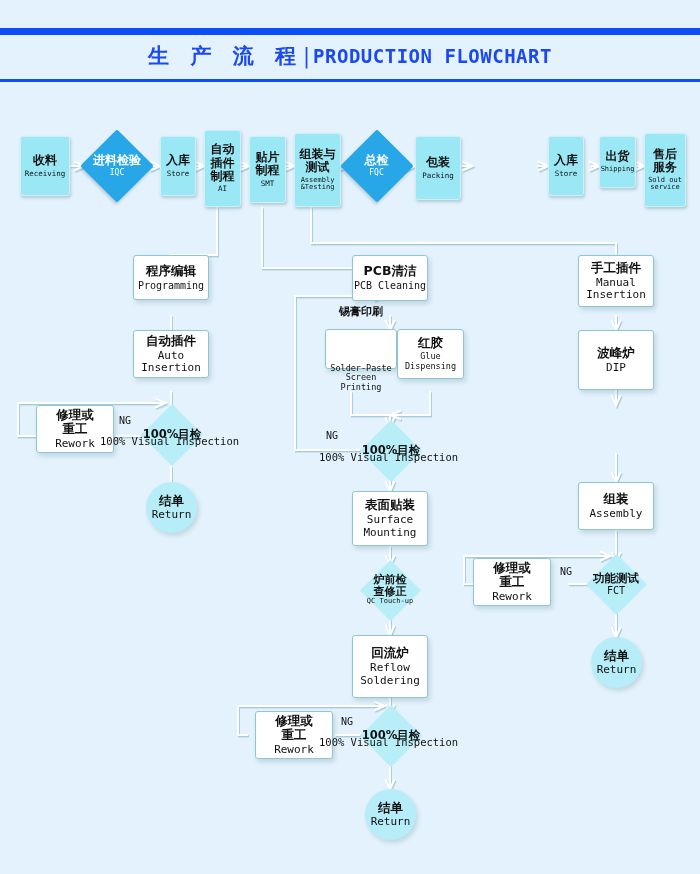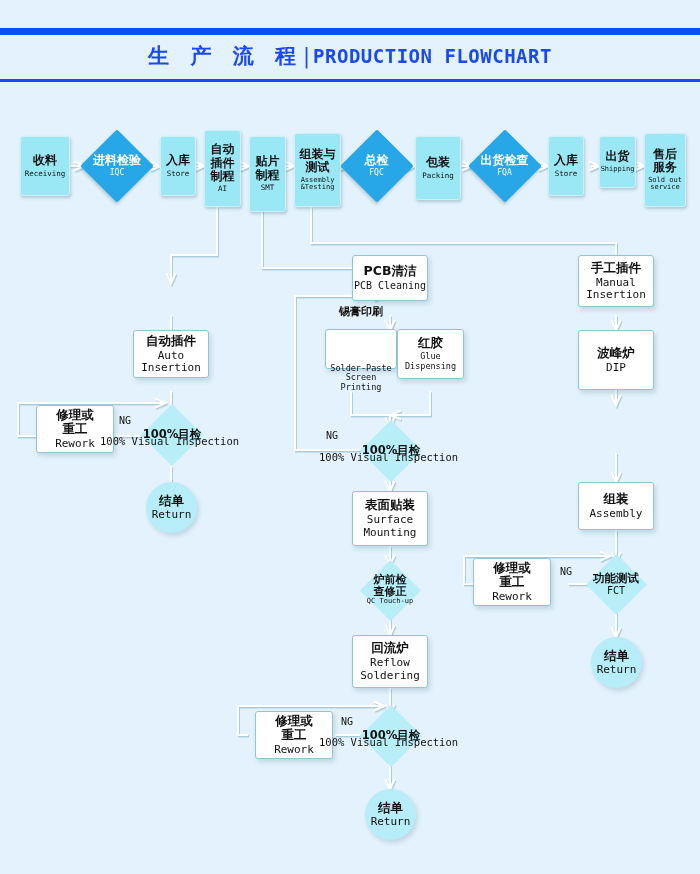--- a/index.html
+++ b/index.html
@@ -247,62 +247,61 @@
   <div class="node top-box" style="left:160px; top:136px; width:36px; height:60px;">
     <span class="cn">入库</span>
     <span class="en">Store</span>
   </div>
 
   <div class="node top-box" style="left:204px; top:130px; width:37px; height:77px;">
     <span class="cn pre">自动<br>插件<br>制程</span>
     <span class="en">AI</span>
   </div>
 
-  <div class="node top-box" style="left:249px; top:136px; width:37px; height:76px;align-items:center;">
+  <div class="node top-box" style="left:249px; top:136px; width:37px; height:67px;align-items:center;">
     <span class="cn pre">贴片<br>制程</span>
     <span class="en">SMT</span>
   </div>
 
   <div class="node top-box" style="left:294px; top:133px; width:47px; height:74px;">
     <span class="cn pre">组装与<br>测试</span>
     <span class="en pre" style="font-size:7px;">Assembly<br>&amp;Testing</span>
   </div>
 
   <div class="node top-diamond" style="left:348px; top:140px; width:57px; height:52px;">
     <div class="dshape"></div>
     <span class="cn">总检</span>
     <span class="en">FQC</span>
   </div>
 
   <div class="node top-box" style="left:415px; top:136px; width:46px; height:64px;">
     <span class="cn">包装</span>
     <span class="en">Packing</span>
   </div>
 
-  <div class="node top-diamond" style="left:472px; top:140px; width:65px; height:52px;">
-    <div class="dshape"></div>
-    <span class="cn">出货检查</span>
-    <span class="en">FQA</span>
-  </div>
 
   <div class="node top-box" style="left:548px; top:136px; width:36px; height:60px;">
     <span class="cn">入库</span>
     <span class="en">Store</span>
   </div>
 
   <div class="node top-box" style="left:599px; top:136px; width:37px; height:52px;">
     <span class="cn">出货</span>
     <span class="en" style="font-size:7px;">Shipping</span>
   </div>
 
   <div class="node top-box" style="left:644px; top:133px; width:42px; height:74px;">
     <span class="cn pre">售后<br>服务</span>
     <span class="en pre" style="font-size:7px;">Sold out<br>service</span>
   </div>
 
+  <div class="node proc-box" style="left:133px; top:255px; width:76px; height:45px;">
+    <span class="cn">程序编辑</span>
+    <span class="en" style="font-size:10px;">Programming</span>
+  </div>
 
   <div class="node proc-box" style="left:133px; top:330px; width:76px; height:48px;">
     <span class="cn">自动插件</span>
     <span class="en pre">Auto<br>Insertion</span>
   </div>
 
   <div class="node proc-box" style="left:36px; top:405px; width:78px; height:48px;">
     <span class="cn pre">修理或<br>重工</span>
     <span class="en">Rework</span>
   </div>
@@ -345,21 +344,21 @@
     <span class="cn">表面贴装</span>
     <span class="en pre">Surface<br>Mounting</span>
   </div>
 
   <div class="node insp-diamond" style="left:357px; top:560px; width:66px; height:60px;">
     <div class="dshape" style="width:43px;height:43px;margin-left:-21.5px;margin-top:-21.5px;"></div>
     <span class="cn pre" style="font-size:11px;">炉前检<br>查修正</span>
     <span class="en" style="font-size:7px;">QC Touch-up</span>
   </div>
 
-  <div class="node proc-box" style="left:352px; top:635px; width:76px; height:53px;">
+  <div class="node proc-box" style="left:352px; top:635px; width:76px; height:63px;">
     <span class="cn">回流炉</span>
     <span class="en pre">Reflow<br>Soldering</span>
   </div>
 
   <div class="node proc-box" style="left:255px; top:711px; width:78px; height:48px;">
     <span class="cn pre">修理或<br>重工</span>
     <span class="en">Rework</span>
   </div>
 
   <div class="node insp-diamond" style="left:360px; top:705px; width:62px; height:62px;">

